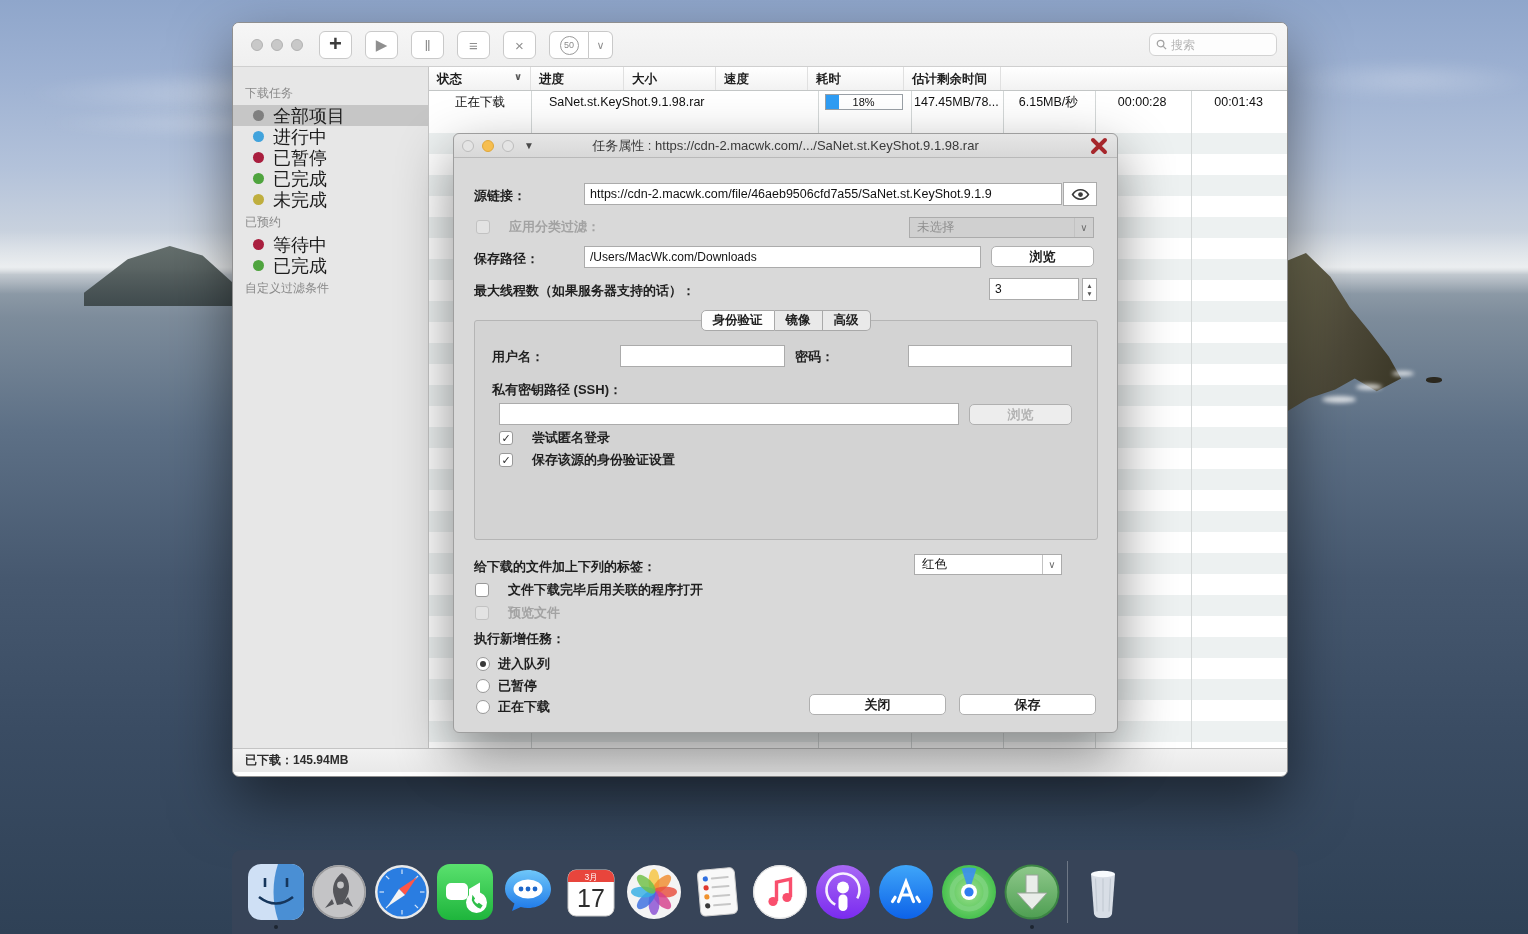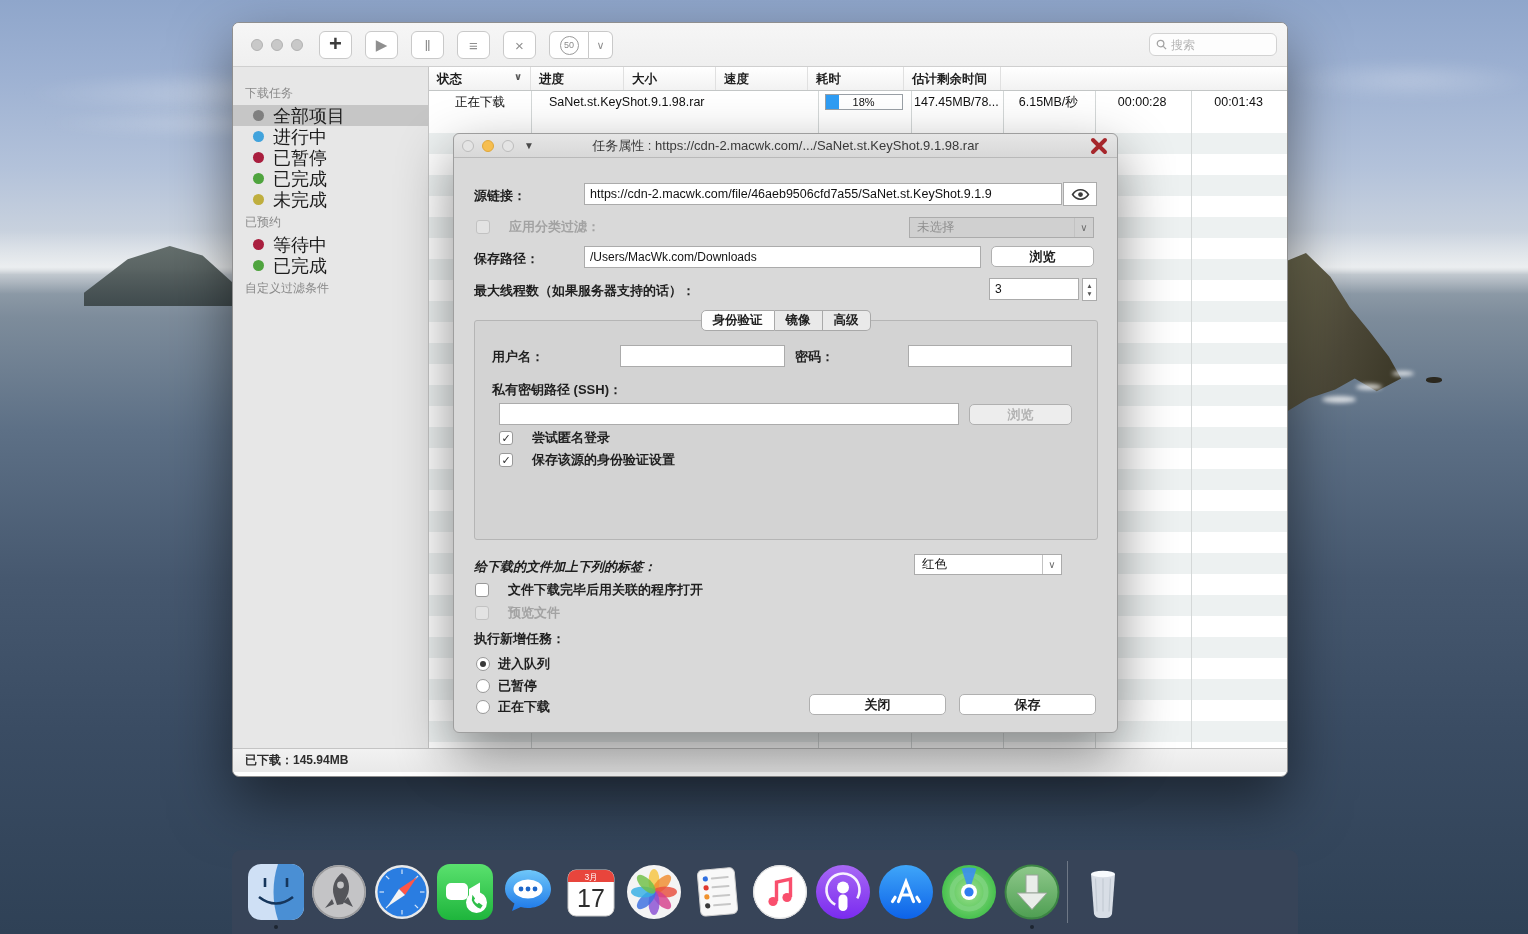--- a/index.html
+++ b/index.html
@@ -316,21 +316,21 @@
           <span class="box">✓</span>
           <span class="clab">尝试匿名登录</span>
         </div>
         <div class="check" style="left: 24px; top: 130px;">
           <span class="box">✓</span>
           <span class="clab">保存该源的身份验证设置</span>
         </div>
       </div>
   </div>
 
-  <span class="lbl" style="left:20px;top:424px;font-style:italic;">给下载的文件加上下列的标签：</span>
+  <span class="lbl" style="left:20px;top:424px;">给下载的文件加上下列的标签：</span>
   <div class="ddown lit" style="left:460px;top:420px;width:148px;">
     <span class="txt">红色</span>
     <span class="chv">∨</span>
   </div>
   <div id="extra-checks">
       <div class="check" style="left: 21px; top: 447px;">
         <span class="box"></span>
         <span class="clab">文件下载完毕后用关联的程序打开</span>
       </div>
       <div class="check dis" style="left: 21px; top: 470px;">

